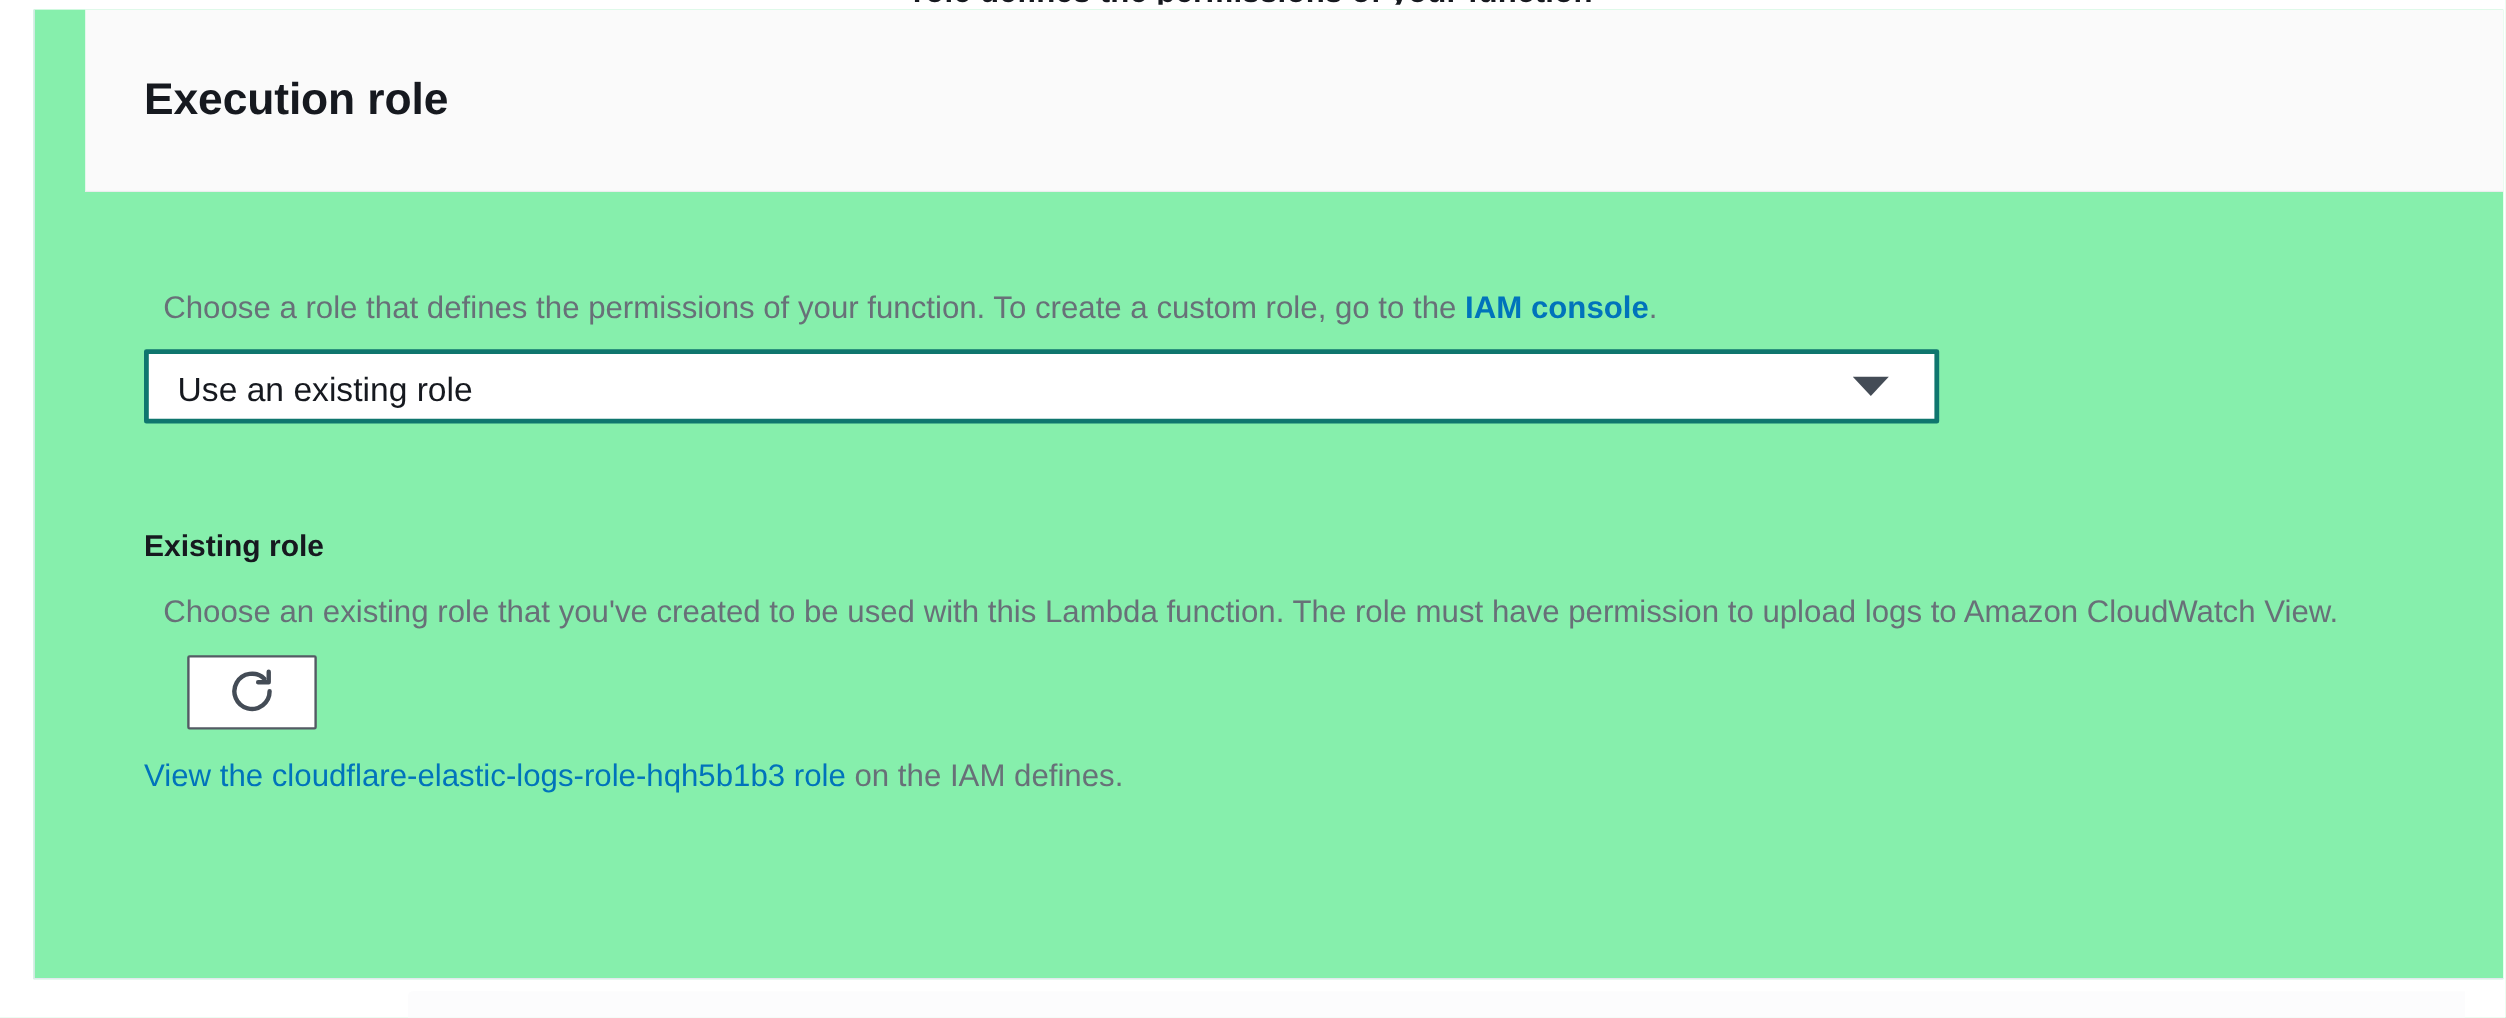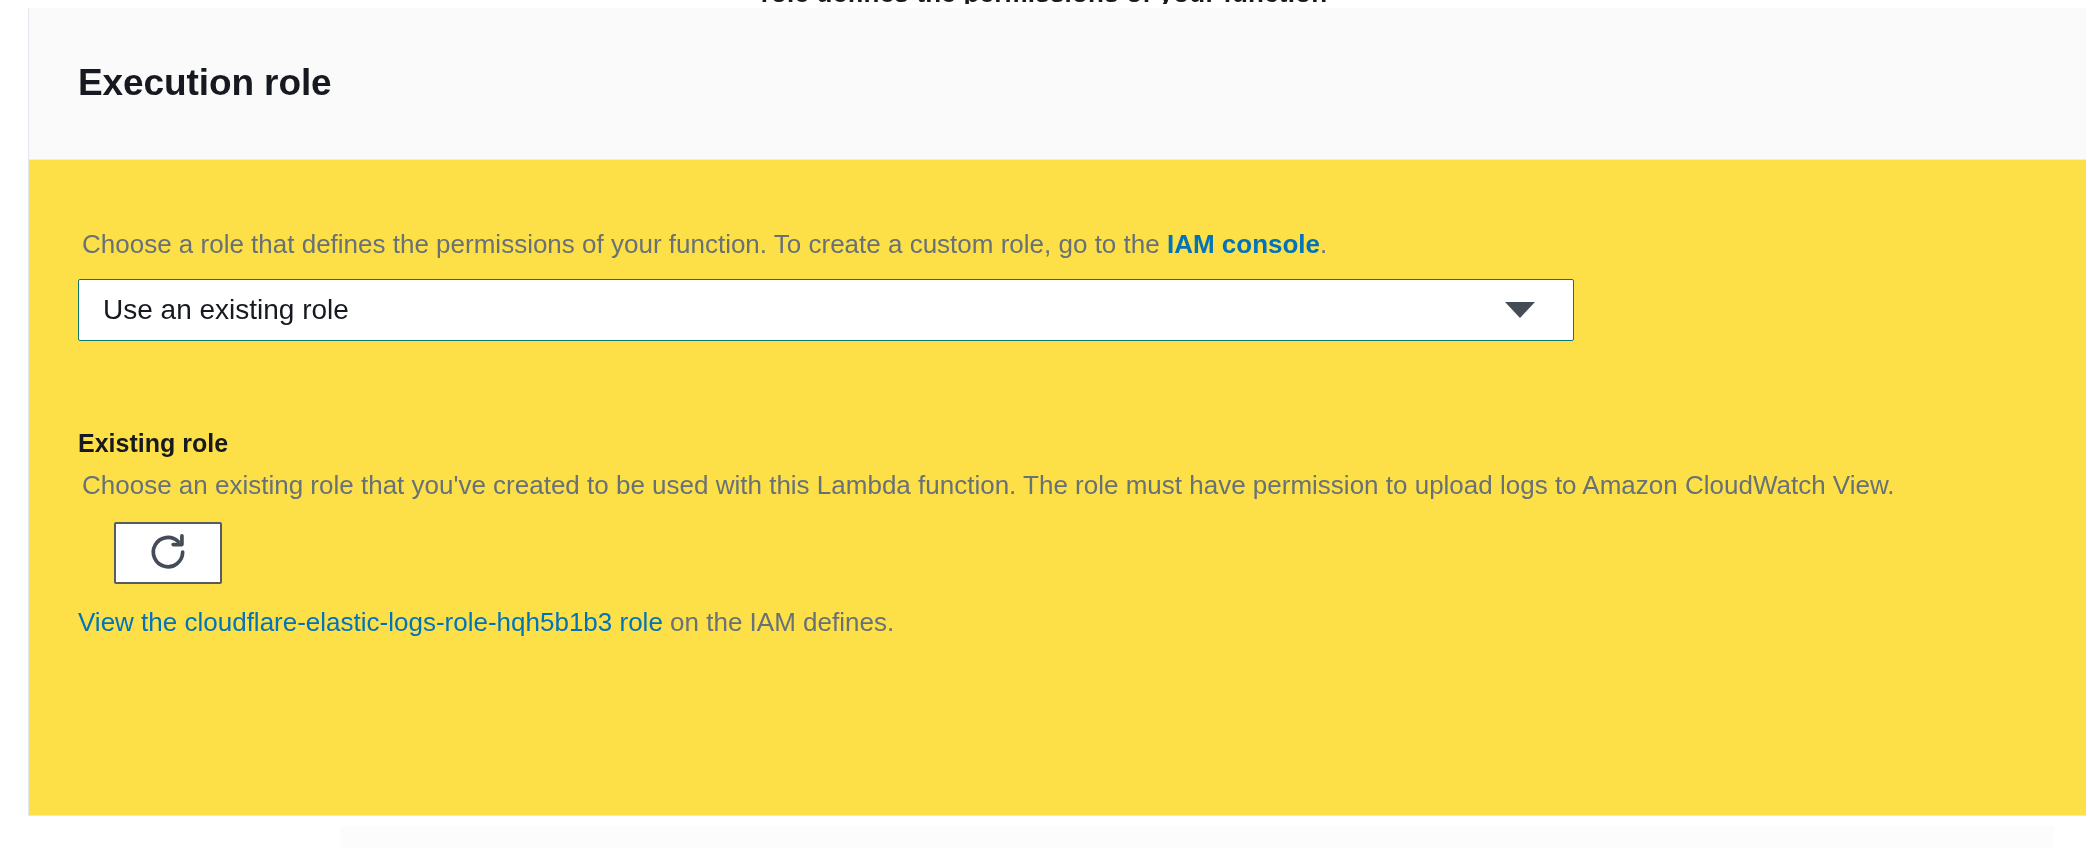--- a/index.html
+++ b/index.html
@@ -28,26 +28,27 @@
     letter-spacing: .2px;
     text-align: center;
     white-space: nowrap;
   }
 
   .card {
     position: absolute;
     left: 28px;
     top: 8px;
     width: 2058px;
-    background: #fde047;
+    background: #86efac;
     border: 1px solid #e3e8ee;
     border-right: none;
     border-top: none;
     box-sizing: border-box;
     height: 808px;
+    padding-left: 42px;
   }
 
   .card-header {
     height: 152px;
     background: #fafafa;
     border-bottom: 1px solid #eaeded;
     box-sizing: border-box;
     display: flex;
     align-items: center;
     padding-left: 49px;
@@ -63,40 +64,40 @@
 
   .card-body {
     padding: 0 49px;
     box-sizing: border-box;
   }
 
   .desc {
     color: #687078;
     font-size: 26px;
     line-height: 1.42;
-    margin: 4px;
+    margin: 16px;
   }
 
   .desc-1 { padding-top: 62px; }
 
   .link {
     color: #0073bb;
     font-weight: 700;
     text-decoration: none;
     cursor: pointer;
   }
 
   .select {
     position: relative;
     display: block;
     margin-top: 16px;
     width: 1496px;
     height: 62px;
     background: #ffffff;
-    border: 1px solid #0f766e;
+    border: 4px solid #0f766e;
     border-radius: 2px;
     box-sizing: border-box;
     cursor: pointer;
   }
   .select .select-value {
     position: absolute;
     left: 24px;
     top: 0;
     line-height: 60px;
     font-size: 28px;

